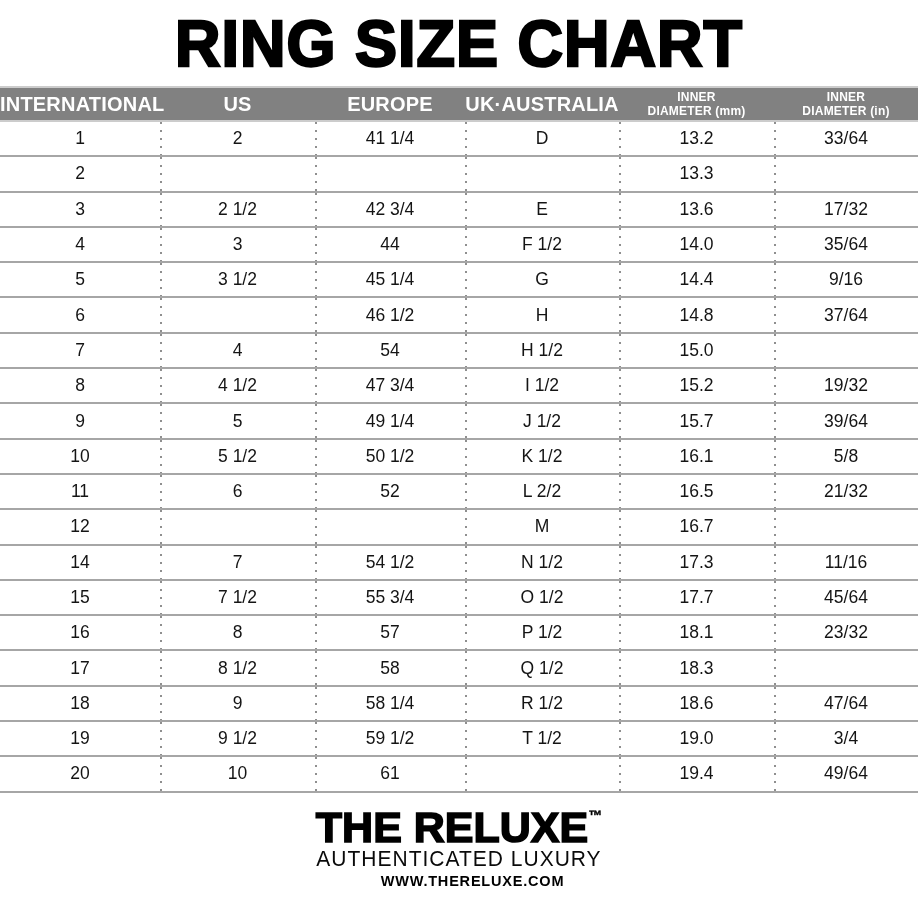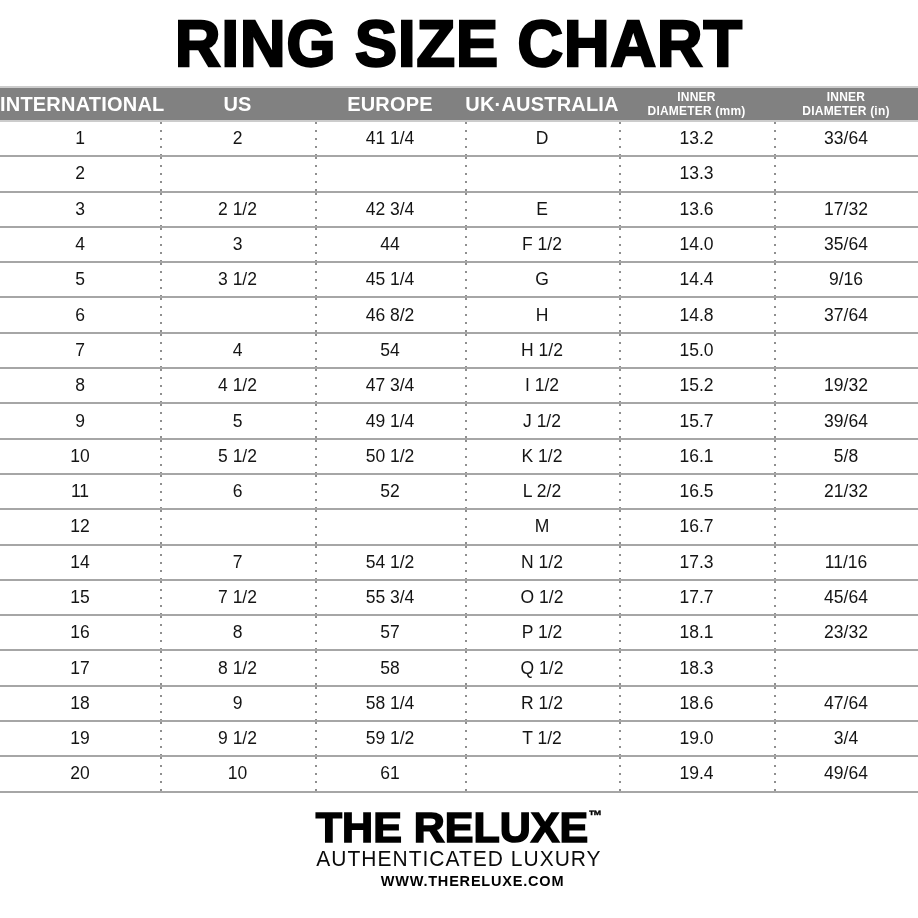--- a/index.html
+++ b/index.html
@@ -178,21 +178,21 @@
           <td>5</td>
           <td>3 1/2</td>
           <td>45 1/4</td>
           <td>G</td>
           <td>14.4</td>
           <td>9/16</td>
         </tr>
         <tr>
           <td>6</td>
           <td></td>
-          <td>46 8/2</td>
+          <td>46 1/2</td>
           <td>H</td>
           <td>14.8</td>
           <td>37/64</td>
         </tr>
         <tr>
           <td>7</td>
           <td>4</td>
           <td>54</td>
           <td>H 1/2</td>
           <td>15.0</td>

